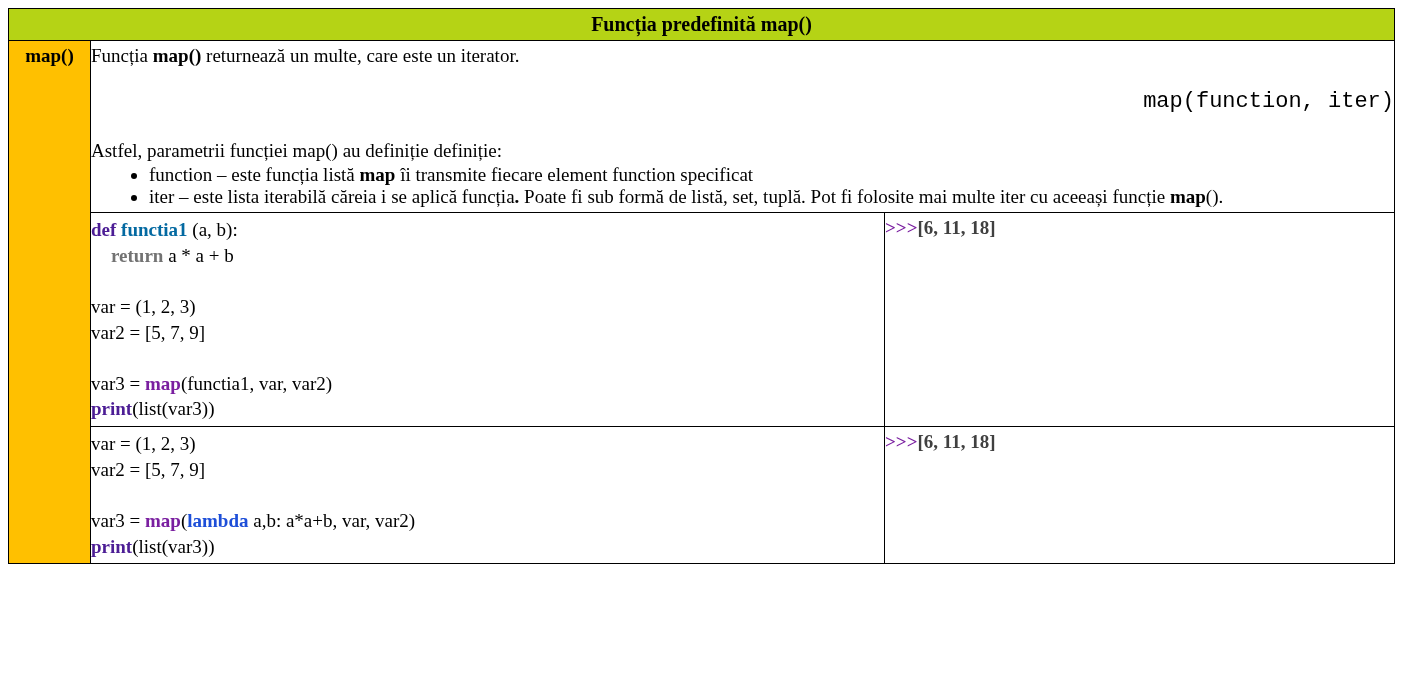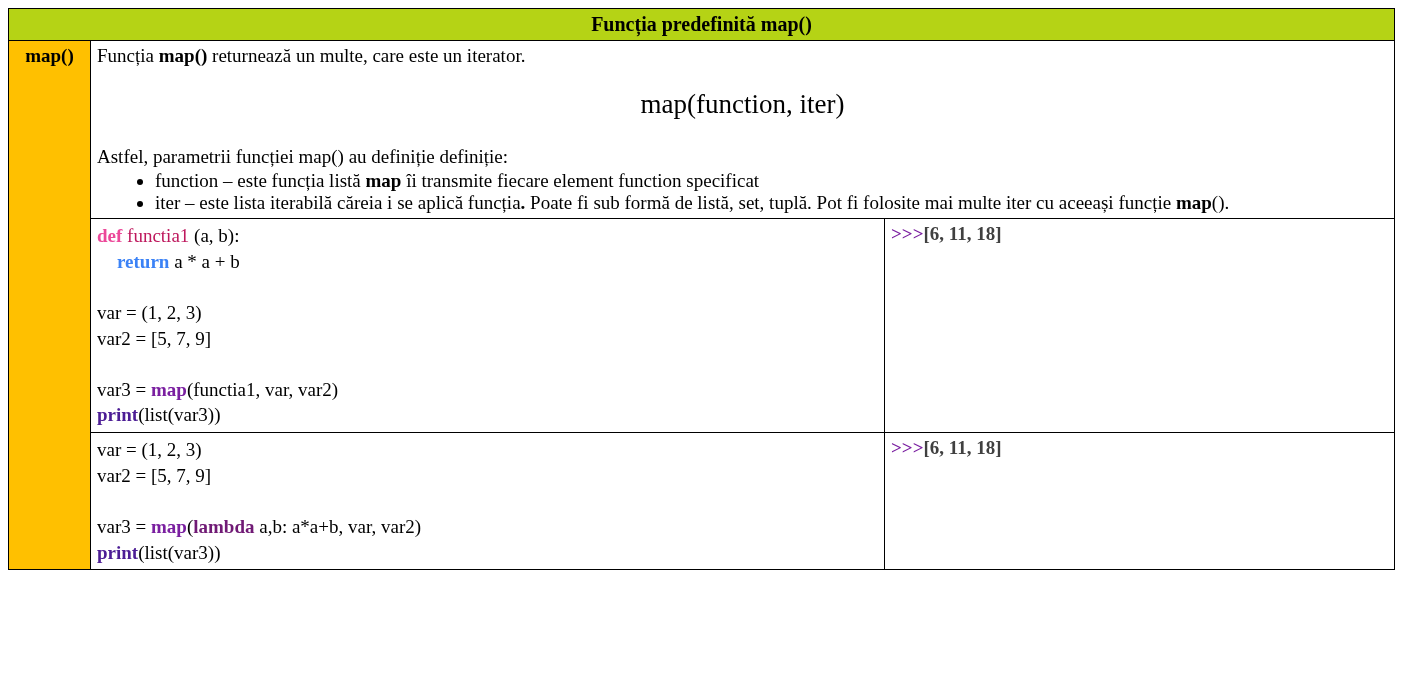--- a/index.html
+++ b/index.html
@@ -12,65 +12,65 @@
     background: #fff;
   }
   table.main {
     width: 100%;
     border-collapse: collapse;
     table-layout: fixed;
   }
   table.main td, table.main th {
     border: 1px solid #000;
     vertical-align: top;
-    padding: 4px 6px;
+    padding: 4px 0;
     margin-left: 48px;
   }
   th.header {
     background: #b5d315;
     text-align: center;
     font-weight: bold;
     padding: 6px;
     font-size: 20px;
   }
   td.sidebar {
     background: #ffc000;
     text-align: center;
     font-weight: bold;
     vertical-align: middle;
     width: 82px;
   }
   td.desc {
     padding: 8px 10px 16px 10px;
   }
   .signature {
-    font-family: Liberation Serif, serif;
-    font-size: 27px;
-    text-align: center;
+    font-family: Liberation Mono, monospace;
+    font-size: 22px;
+    text-align: right;
     margin: 22px 0 26px 0;
   }
   ul.params {
     margin: 2px 0 0 0;
     padding-left: 58px;
   }
   ul.params li {
     margin: 0;
   }
   td.code {
     padding: 6px 8px;
     line-height: 1.35;
   }
   td.output {
     vertical-align: bottom;
     padding: 6px 8px;
   }
-  .kw-def   { color: #ec4899; font-weight: bold; }
-  .kw-ret   { color: #3b82f6; font-weight: bold; }
-  .kw-lam   { color: #701a75; font-weight: bold; }
-  .fn-name  { color: #be185d; font-weight: normal; }
+  .kw-def   { color: #4c1d95; font-weight: bold; }
+  .kw-ret   { color: #737373; font-weight: bold; }
+  .kw-lam   { color: #1d4ed8; font-weight: bold; }
+  .fn-name  { color: #0369a1; font-weight: bold; }
   .kw-map   { color: #7a1fa0; font-weight: bold; }
   .kw-print { color: #4c1d95; font-weight: bold; }
   .out-arrow{ color: #7a1fa0; font-weight: bold; }
   .out-val  { color: #404040; font-weight: bold; }
   .indent { display:inline-block; width: 20px; }
   b { font-weight: bold; }
 </style>
 </head>
 <body>
 

